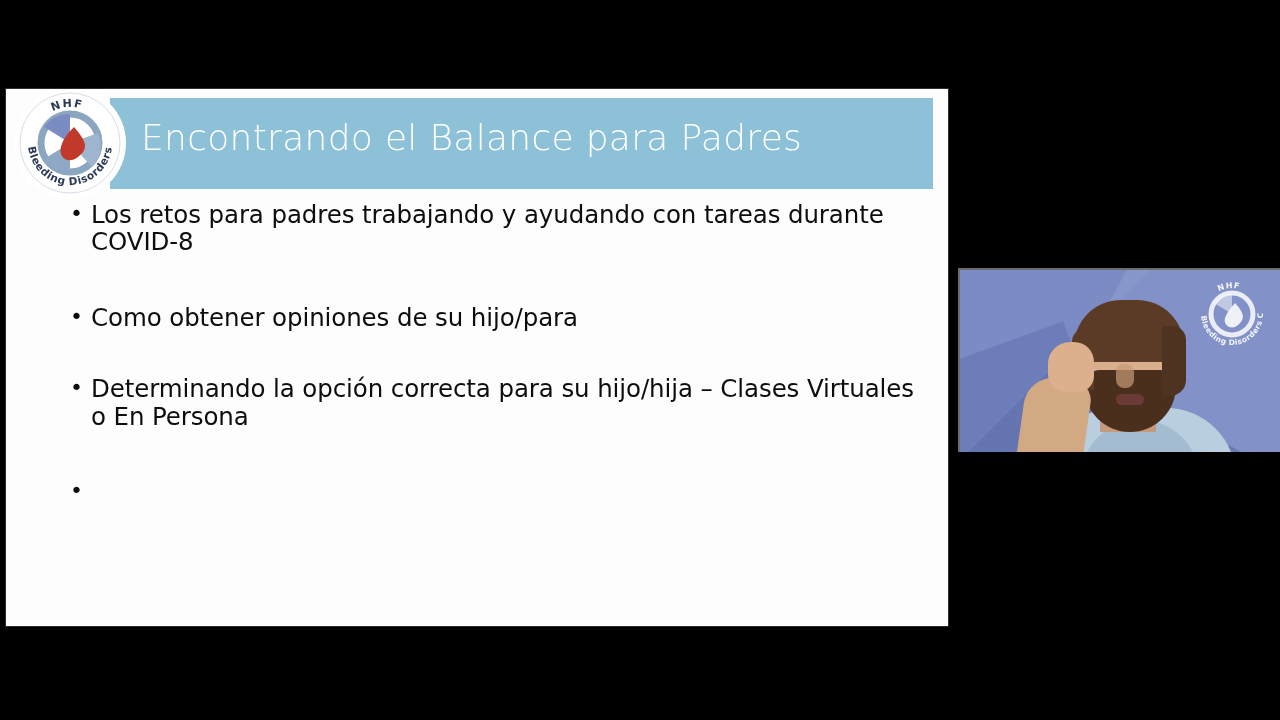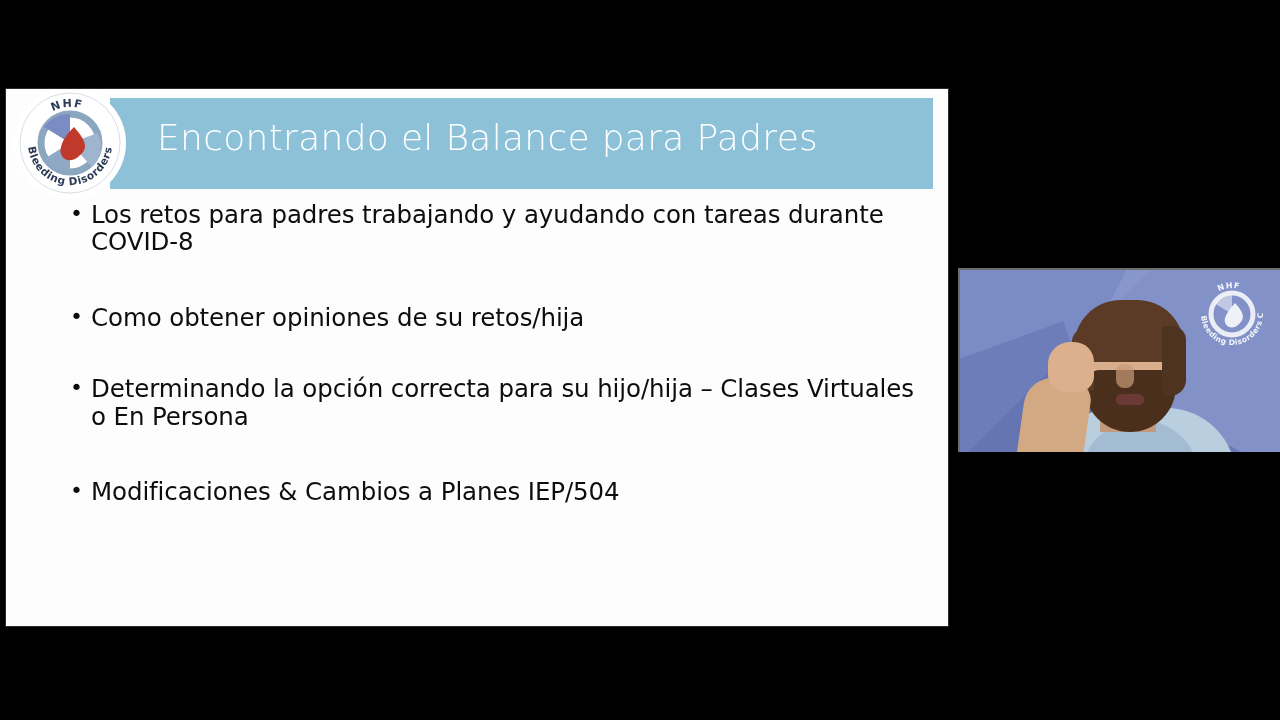--- a/index.html
+++ b/index.html
@@ -49,21 +49,20 @@
     position: absolute;
     left: 135px;
     top: 28px;
     width: 790px;
     color: #ffffff;
     font-size: 36px;
     font-weight: 300;
     letter-spacing: 0.3px;
     white-space: nowrap;
     font-family: "DejaVu Sans", sans-serif;
-    margin-left: 16px;
   }
 
   
   .logo-wrap {
     position: absolute;
     left: 8px;
     top: -2px;
     width: 112px;
     height: 112px;
   }
@@ -302,29 +301,28 @@
       </svg>
     </div>
 
     <div class="bullets">
       <div class="bullet b1">
         <span class="dot">•</span>
         <span>Los retos para padres trabajando y ayudando con tareas durante COVID-8</span>
       </div>
       <div class="bullet b2">
         <span class="dot">•</span>
-        <span>Como obtener opiniones de su retos/hija</span>
+        <span>Como obtener opiniones de su hijo/para</span>
       </div>
       <div class="bullet b3">
         <span class="dot">•</span>
         <span>Determinando la opción correcta para su hijo/hija – Clases Virtuales o En Persona</span>
       </div>
       <div class="bullet b4">
         <span class="dot">•</span>
-        <span>Modificaciones &amp; Cambios a Planes IEP/504</span>
       </div>
     </div>
 
   </div>
 
   <div class="video-tile">
     <div class="vbg">
       <div class="vbg-wedge"></div>
       <div class="vbg-wedge2"></div>
     </div>

